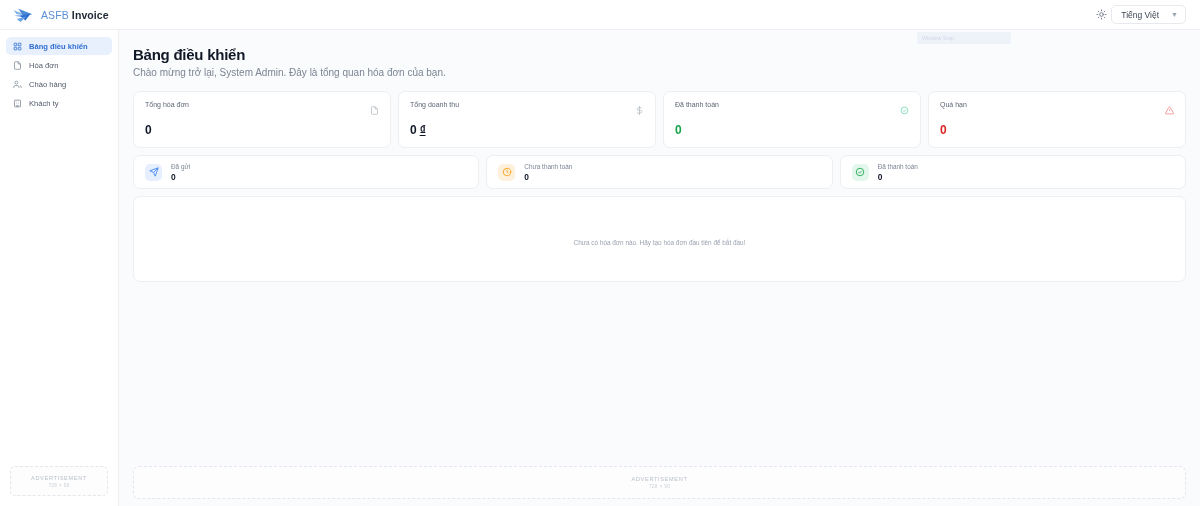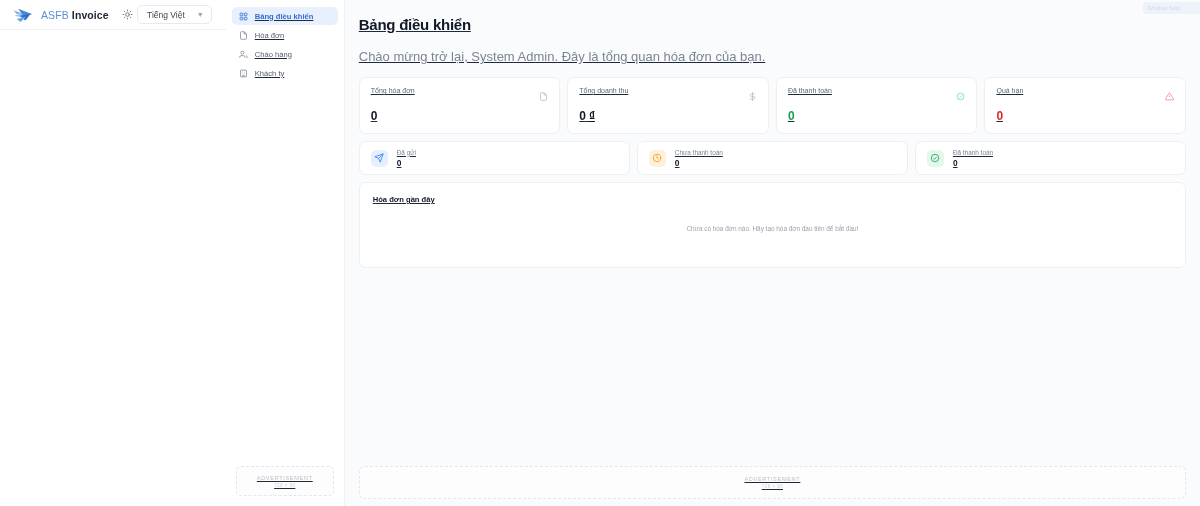--- a/index.html
+++ b/index.html
@@ -3,21 +3,21 @@
 <meta charset="utf-8">
 <style>
   * { box-sizing: border-box; margin: 0; padding: 0; }
   html, body {
     width: 1200px; height: 506px;
     font-family: "Liberation Sans", sans-serif;
     background: #ffffff;
     overflow: hidden;
     color: #1f2937;
   }
-  .app { display: flex; flex-direction: row; width: 1200px; height: 506px; }
+  .app { display: flex; flex-direction: column; width: 1200px; height: 506px; }
 
   
   .topbar {
     height: 30px; min-height: 30px;
     display: flex; align-items: center; justify-content: space-between;
     background: #ffffff;
     border-bottom: 1px solid #eef0f3;
   }
   .brand { display: flex; align-items: center; gap: 7px; padding-left: 12px; width: 119px; }
   .brand-logo { width: 22px; height: 18px; flex: none; }
@@ -32,21 +32,21 @@
   }
   .lang-select {
     display: flex; align-items: center; gap: 12px;
     height: 19px; padding: 0 7px 0 9px;
     border: 1px solid #e7e9ee; border-radius: 5px;
     background: #fff; font-size: 8.5px; color: #3d4654;
   }
   .lang-select .chev { color: #9aa2af; font-size: 7px; line-height: 1; }
 
   
-  .body-wrap { display: flex; flex: 1; min-height: 0; text-decoration: underline; }
+  .body-wrap { display: flex; flex: 1; min-height: 0; }
 
   
   .sidebar {
     width: 119px; min-width: 119px;
     background: #fff;
     border-right: 1px solid #eef0f3;
     display: flex; flex-direction: column; justify-content: space-between;
     padding-top: 7px;
   }
   .nav { display: flex; flex-direction: column; gap: 1px; padding: 0 6px; }
@@ -68,21 +68,21 @@
     gap: 2px; background: #fdfdfe;
   }
   .ad-label { font-size: 5.6px; letter-spacing: .65px; color: #b9bfc9; }
   .ad-size { font-size: 4.8px; color: #ccd1d9; letter-spacing: .3px; }
 
   
   .main { flex: 1; min-width: 0; background: #fafbfc; display: flex; flex-direction: column; }
   .main-scroll { flex: 1; min-height: 0; padding: 16px 14px 0 14px; overflow: hidden; position: relative; }
 
   .page-title { font-size: 15px; font-weight: 700; color: #111827; letter-spacing: -.25px; }
-  .page-sub { font-size: 13px; color: #7b8594; margin-top: 16px; }
+  .page-sub { font-size: 10px; color: #7b8594; margin-top: 4px; }
 
   
   .stats { display: flex; gap: 7px; margin-top: 13px; }
   .stat-card {
     flex: 1; height: 57px;
     background: #fff; border: 1px solid #edeff3; border-radius: 7px;
     padding: 9px 11px 0 11px; position: relative;
   }
   .stat-top { display: flex; align-items: flex-start; justify-content: space-between; }
   .stat-label { font-size: 7px; color: #5c6675; }
@@ -333,21 +333,20 @@
               </svg>
             </span>
             <span class="mini-text">
               <span class="mini-label">Đã thanh toán</span>
               <span class="mini-value">0</span>
             </span>
           </div>
         </div>
 
         <div class="panel">
-          <div class="panel-title">Hóa đơn gần đây</div>
           <div class="panel-empty">Chưa có hóa đơn nào. Hãy tạo hóa đơn đầu tiên để bắt đầu!</div>
         </div>
       </div>
 
       <div class="ad-bottom-wrap">
         <div class="ad-bottom">
           <span class="ad-label">ADVERTISEMENT</span>
           <span class="ad-size">728 × 90</span>
         </div>
       </div>

